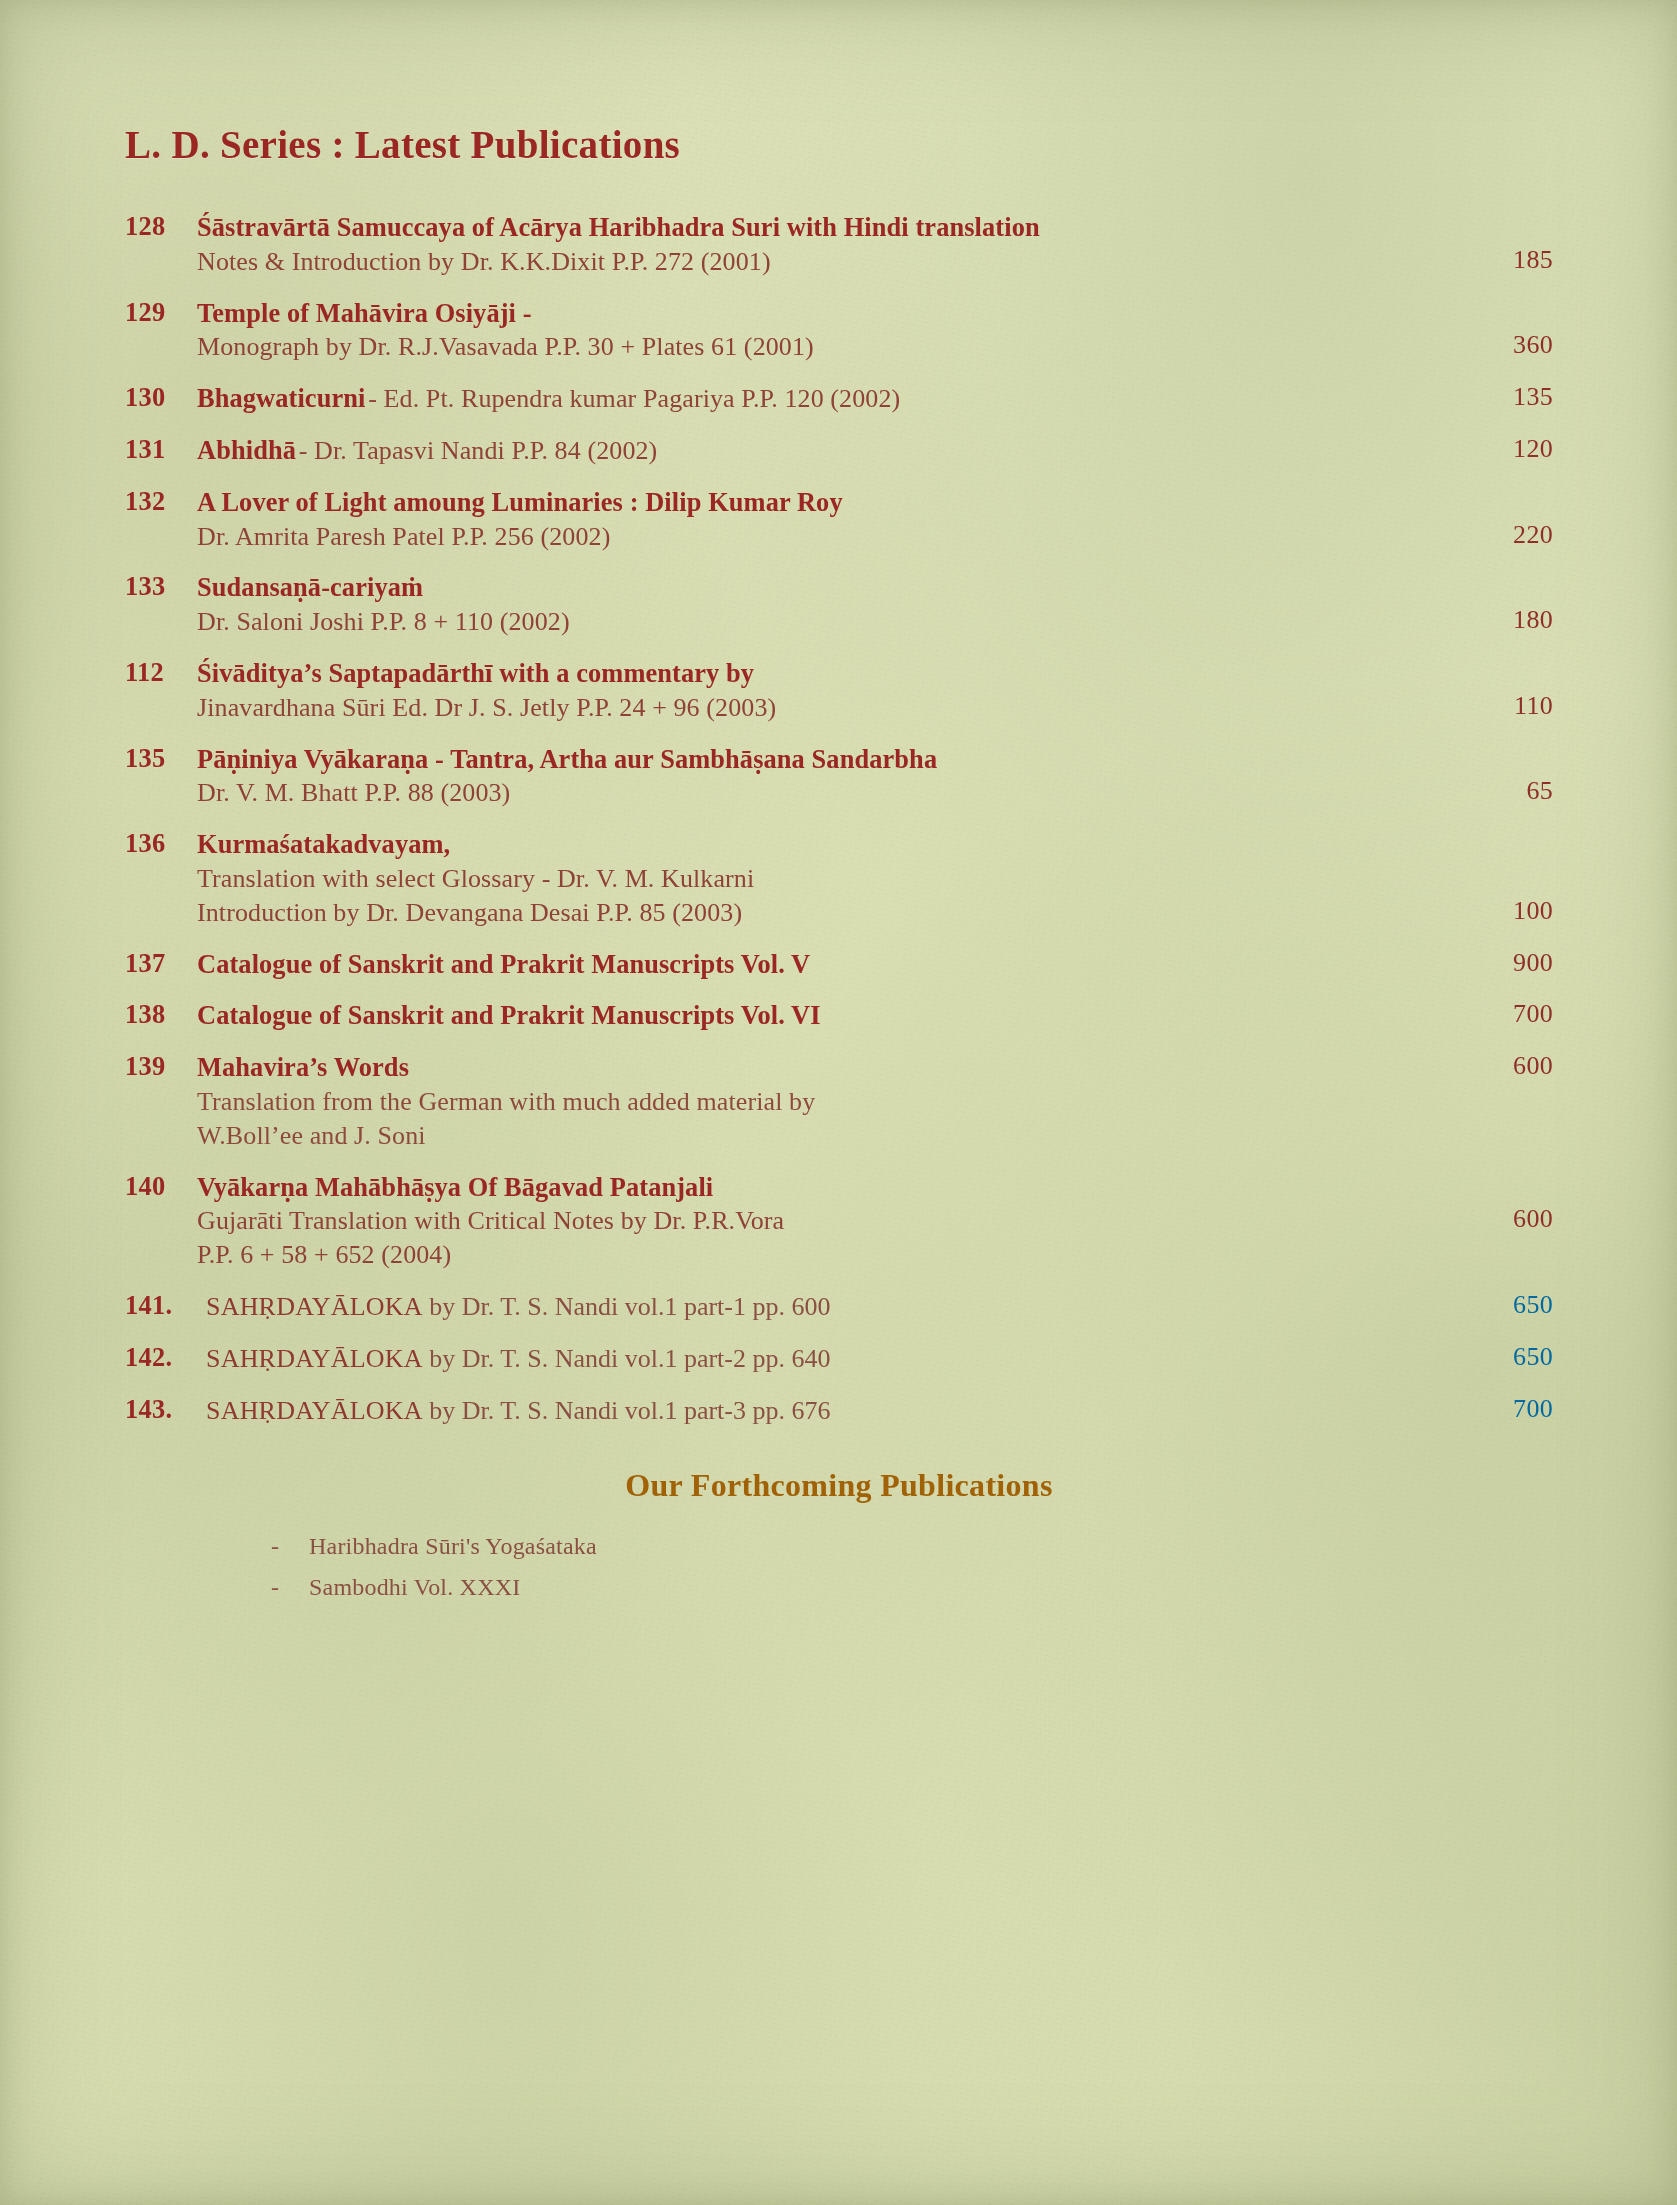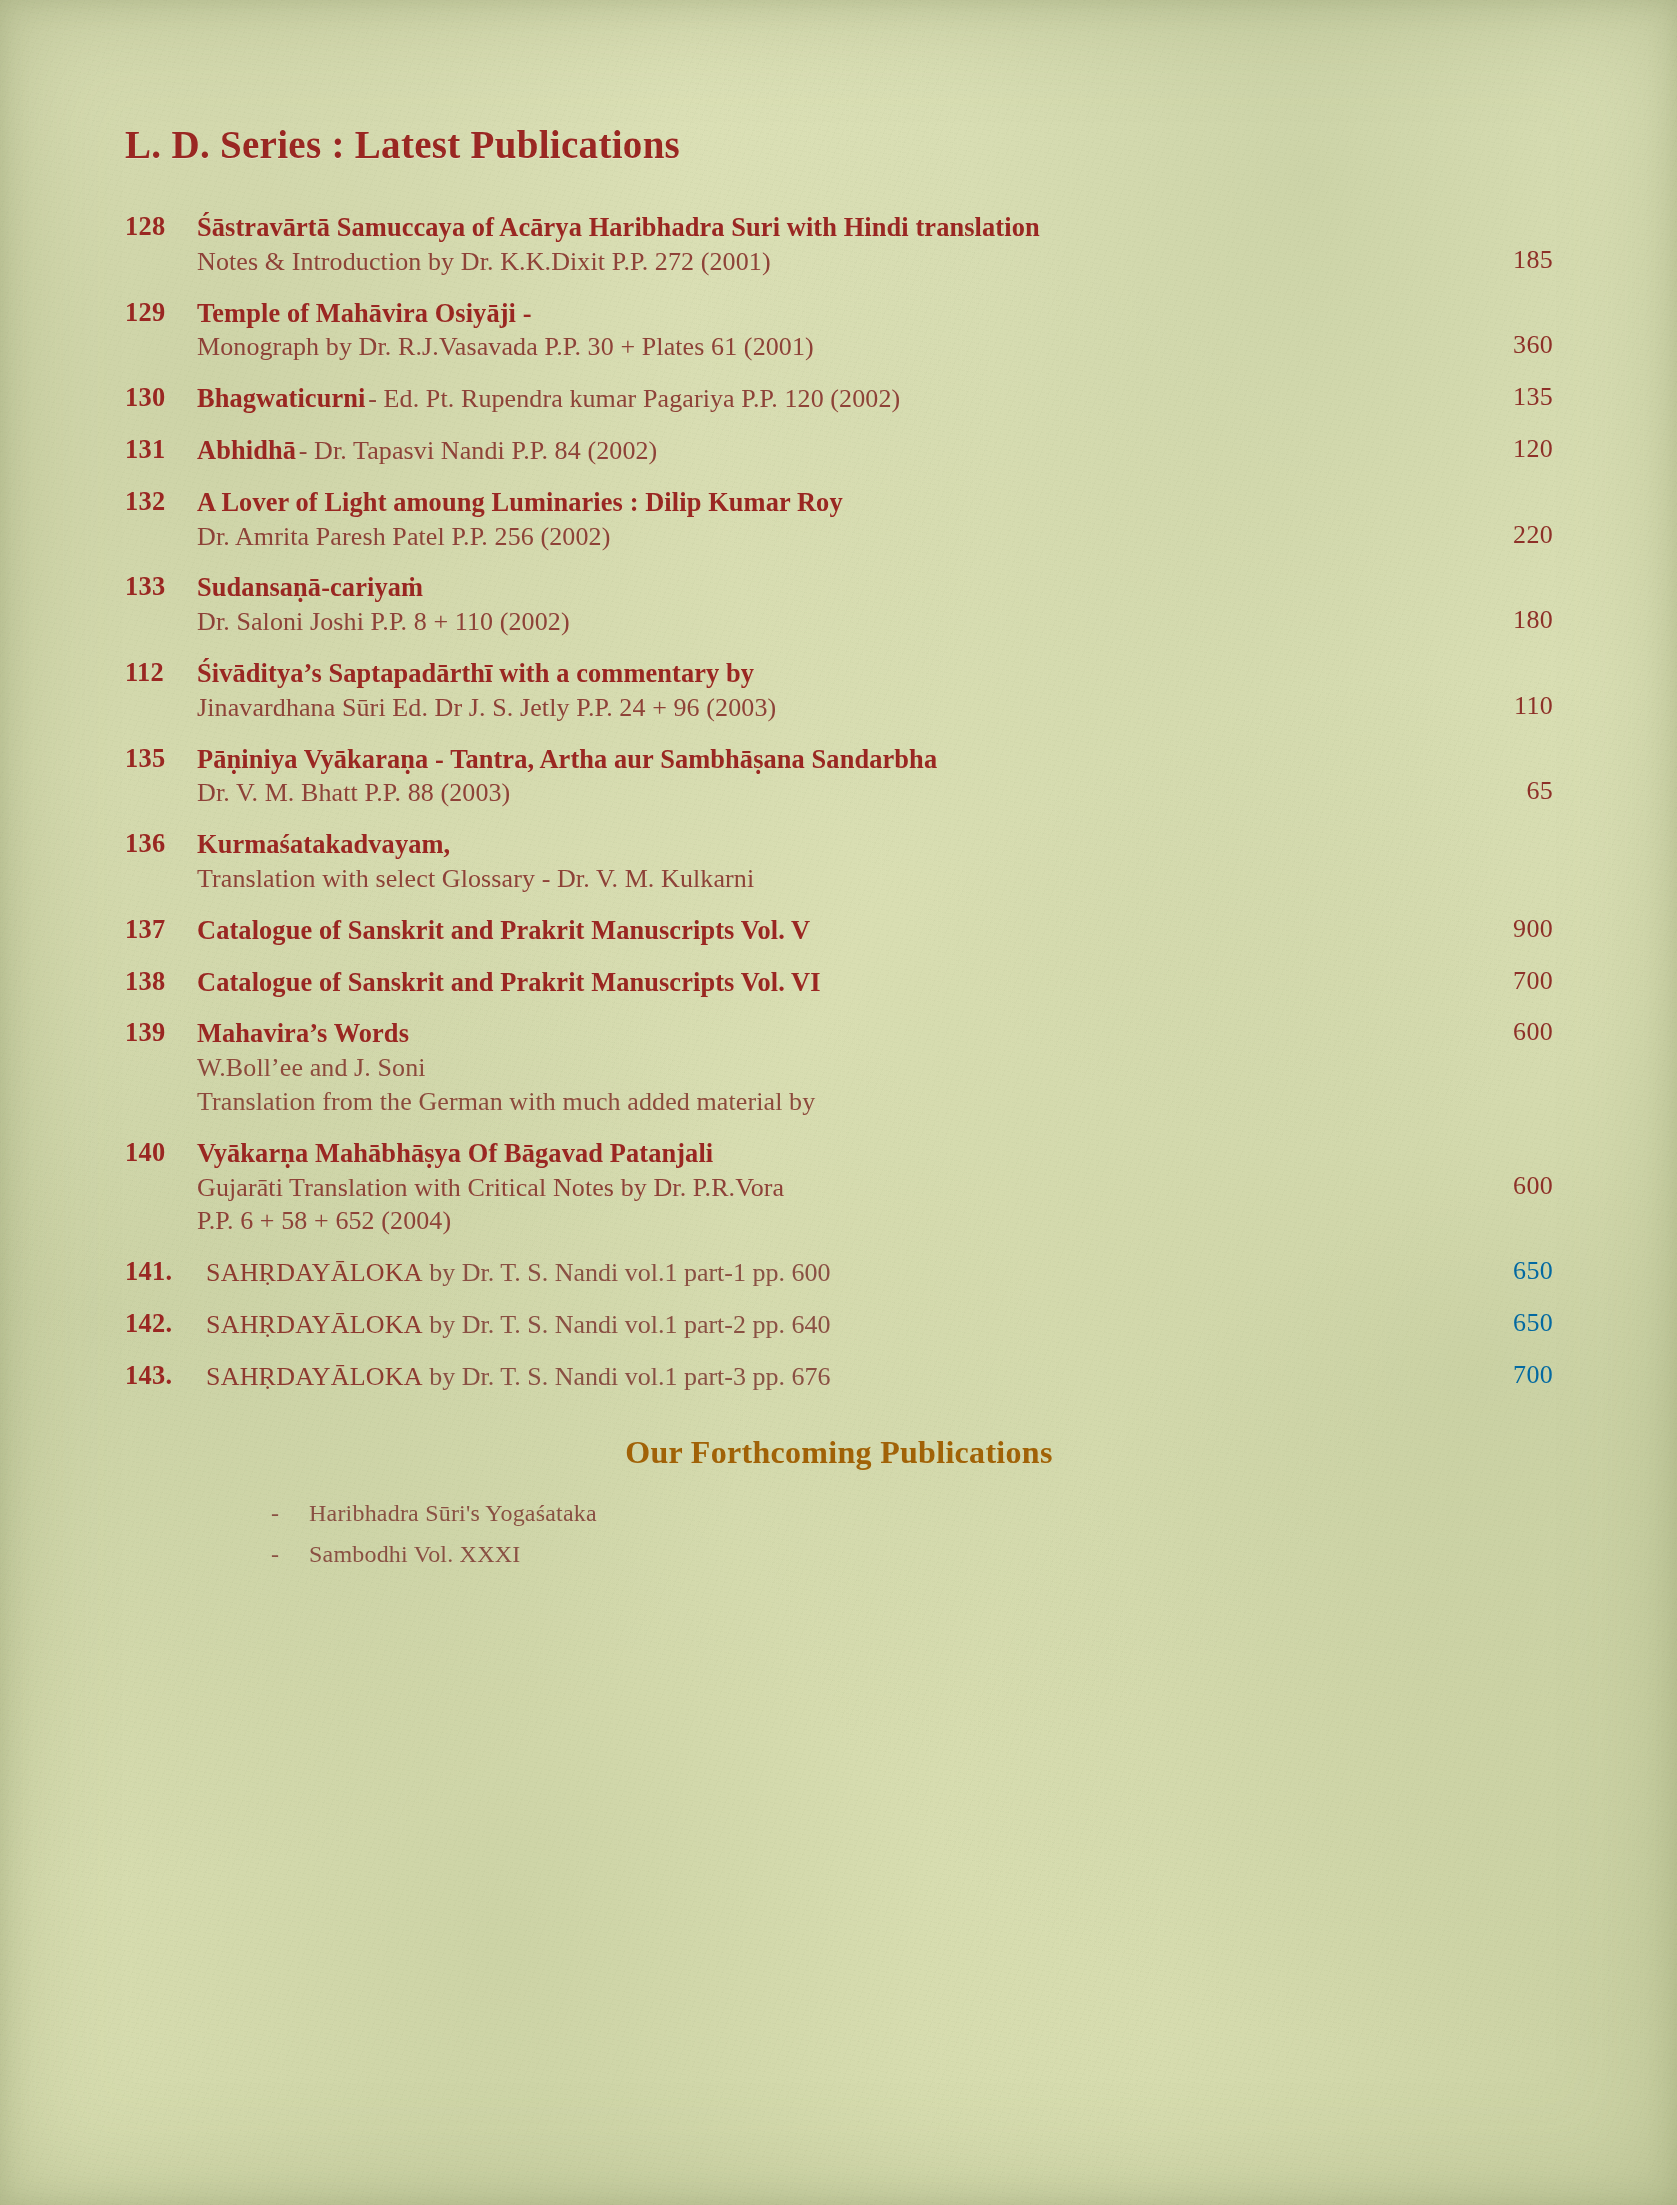--- a/index.html
+++ b/index.html
@@ -296,20 +296,27 @@
         <div class="body">
           <div class="line-bold">Kurmaśatakadvayam,</div>
         </div>
       </div>
       <div class="row">
         <div class="num"></div>
         <div class="body">
           <div class="line-reg">Translation with select Glossary - Dr. V. M. Kulkarni</div>
         </div>
       </div>
+      <div class="row">
+        <div class="num"></div>
+        <div class="body">
+          <div class="line-reg">Introduction by Dr. Devangana Desai P.P. 85 (2003)</div>
+        </div>
+        <div class="price">100</div>
+      </div>
     </div>
 
     <div class="entry">
       <div class="row">
         <div class="num">137</div>
         <div class="body">
           <div class="line-bold">Catalogue of Sanskrit and Prakrit Manuscripts Vol. V</div>
         </div>
         <div class="price">900</div>
       </div>
@@ -329,27 +336,27 @@
       <div class="row">
         <div class="num">139</div>
         <div class="body">
           <div class="line-bold">Mahavira’s Words</div>
         </div>
         <div class="price">600</div>
       </div>
       <div class="row">
         <div class="num"></div>
         <div class="body">
+          <div class="line-reg faded">Translation from the German with much added material by</div>
+        </div>
+      </div>
+      <div class="row">
+        <div class="num"></div>
+        <div class="body">
           <div class="line-reg faded">W.Boll’ee and J. Soni</div>
-        </div>
-      </div>
-      <div class="row">
-        <div class="num"></div>
-        <div class="body">
-          <div class="line-reg faded">Translation from the German with much added material by</div>
         </div>
       </div>
     </div>
 
     <div class="entry">
       <div class="row">
         <div class="num">140</div>
         <div class="body">
           <div class="line-bold">Vyākarṇa Mahābhāṣya Of Bāgavad Patanjali</div>
         </div>

